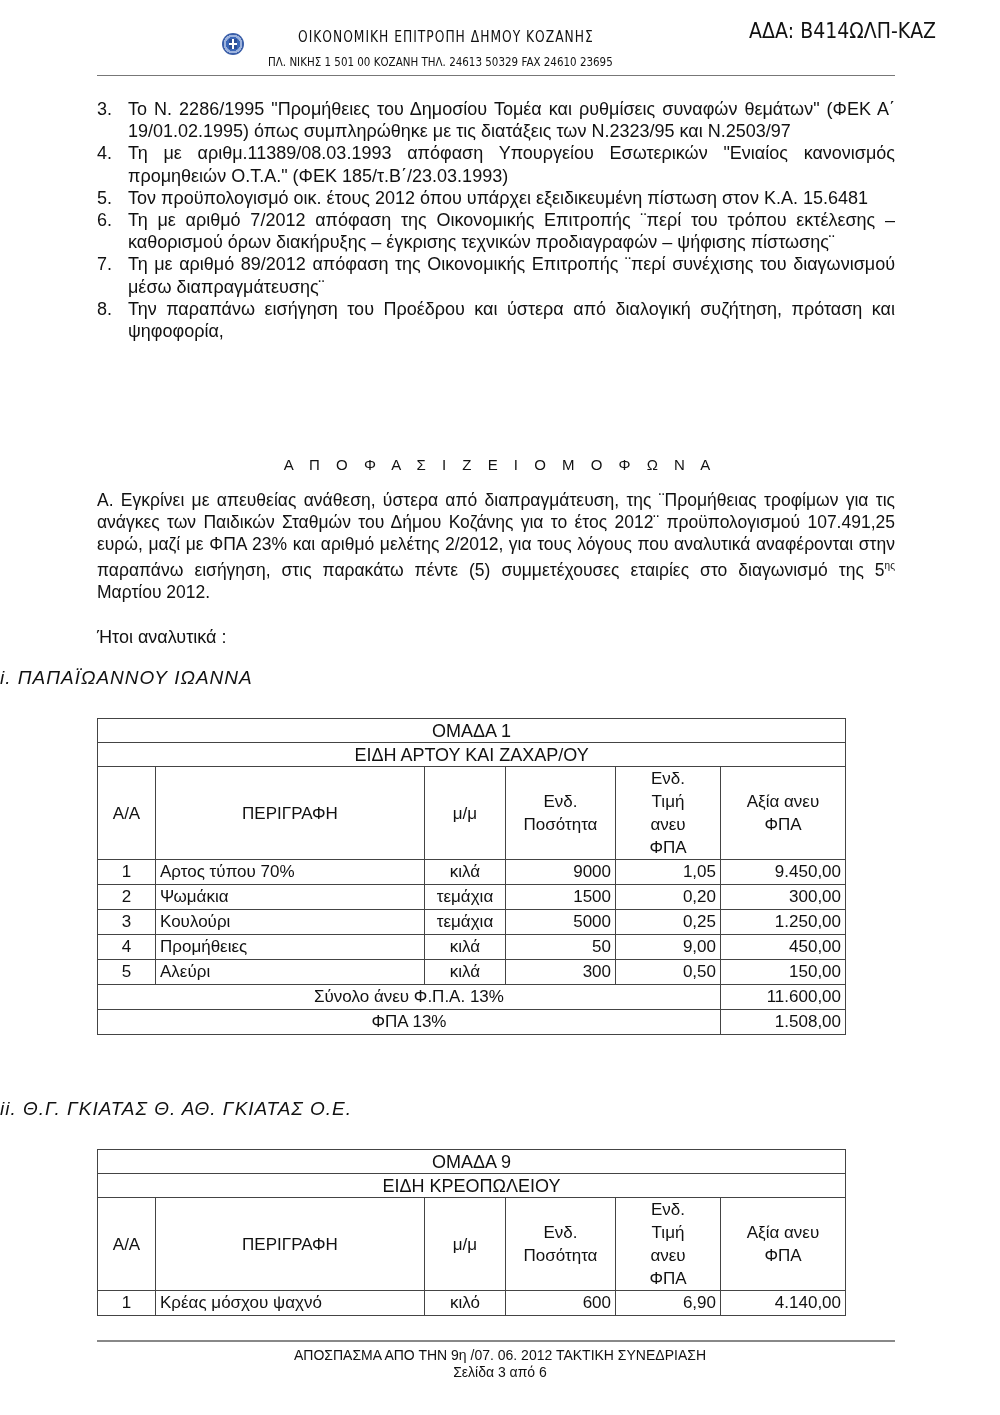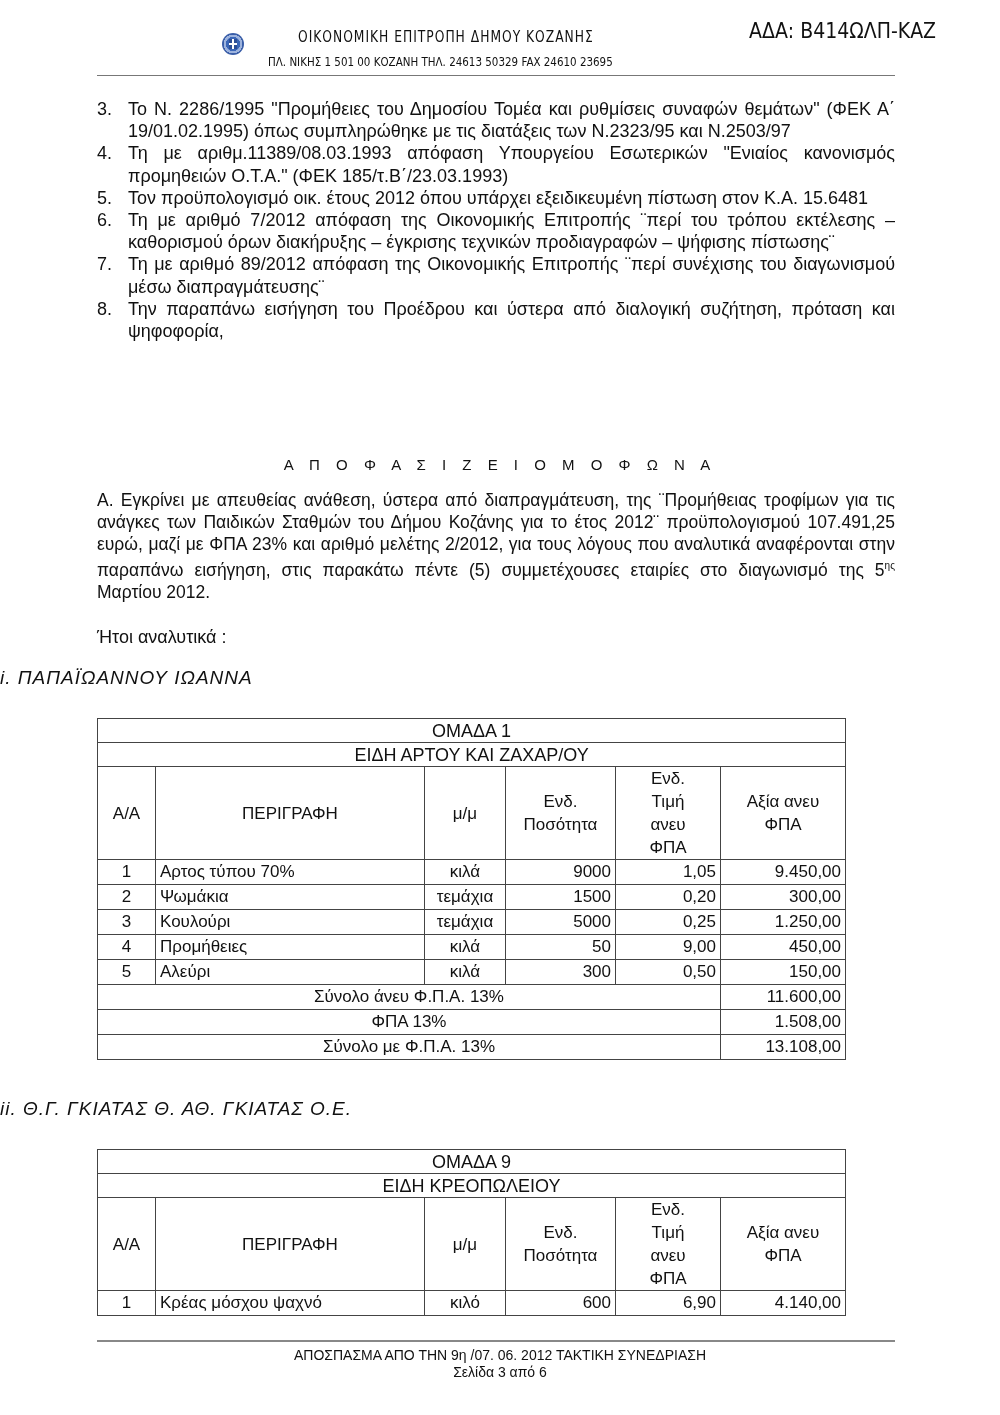--- a/index.html
+++ b/index.html
@@ -167,24 +167,20 @@
     <td class="r">150,00</td>
   </tr>
   <tr>
     <td colspan="5" class="c">Σύνολο άνευ Φ.Π.Α. 13%</td>
     <td class="r">11.600,00</td>
   </tr>
   <tr>
     <td colspan="5" class="c">ΦΠΑ 13%</td>
     <td class="r">1.508,00</td>
   </tr>
-  <tr>
-    <td colspan="5" class="c">Σύνολο με Φ.Π.Α. 13%</td>
-    <td class="r">13.108,00</td>
-  </tr>
 </tbody>
   </table>
 
 <div id="company-2" class="abs company">ii.   Θ.Γ. ΓΚΙΑΤΑΣ Θ. ΑΘ. ΓΚΙΑΤΑΣ Ο.Ε.</div>
 
 <table id="table-2" class="grid">
   <colgroup>
       <col style="width:58px">
       <col style="width:269px">
       <col style="width:81px">

